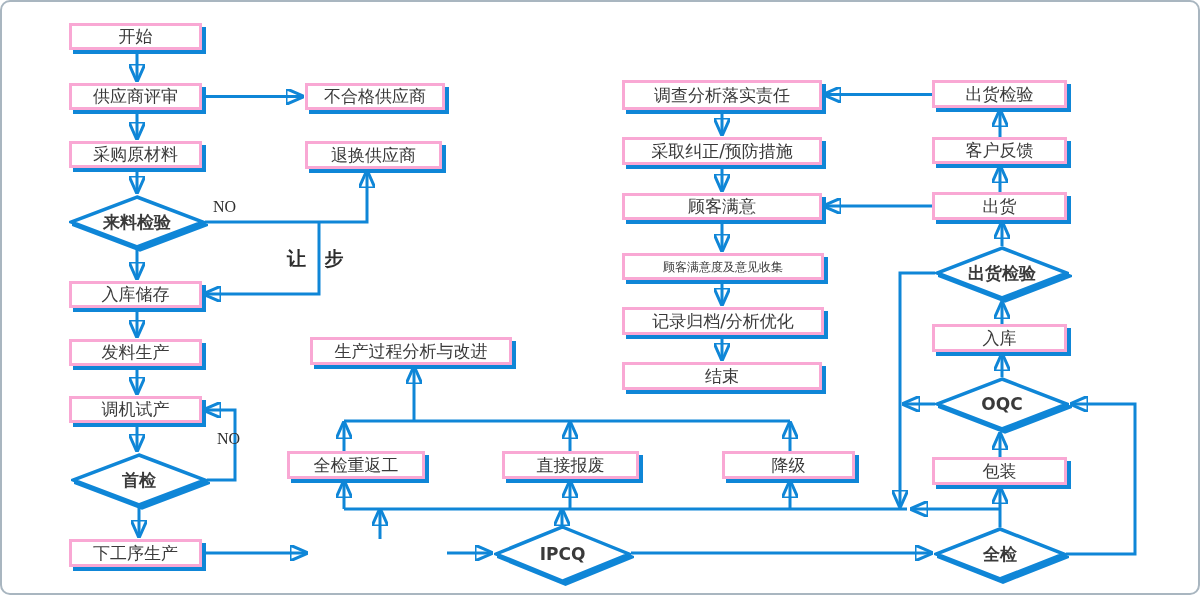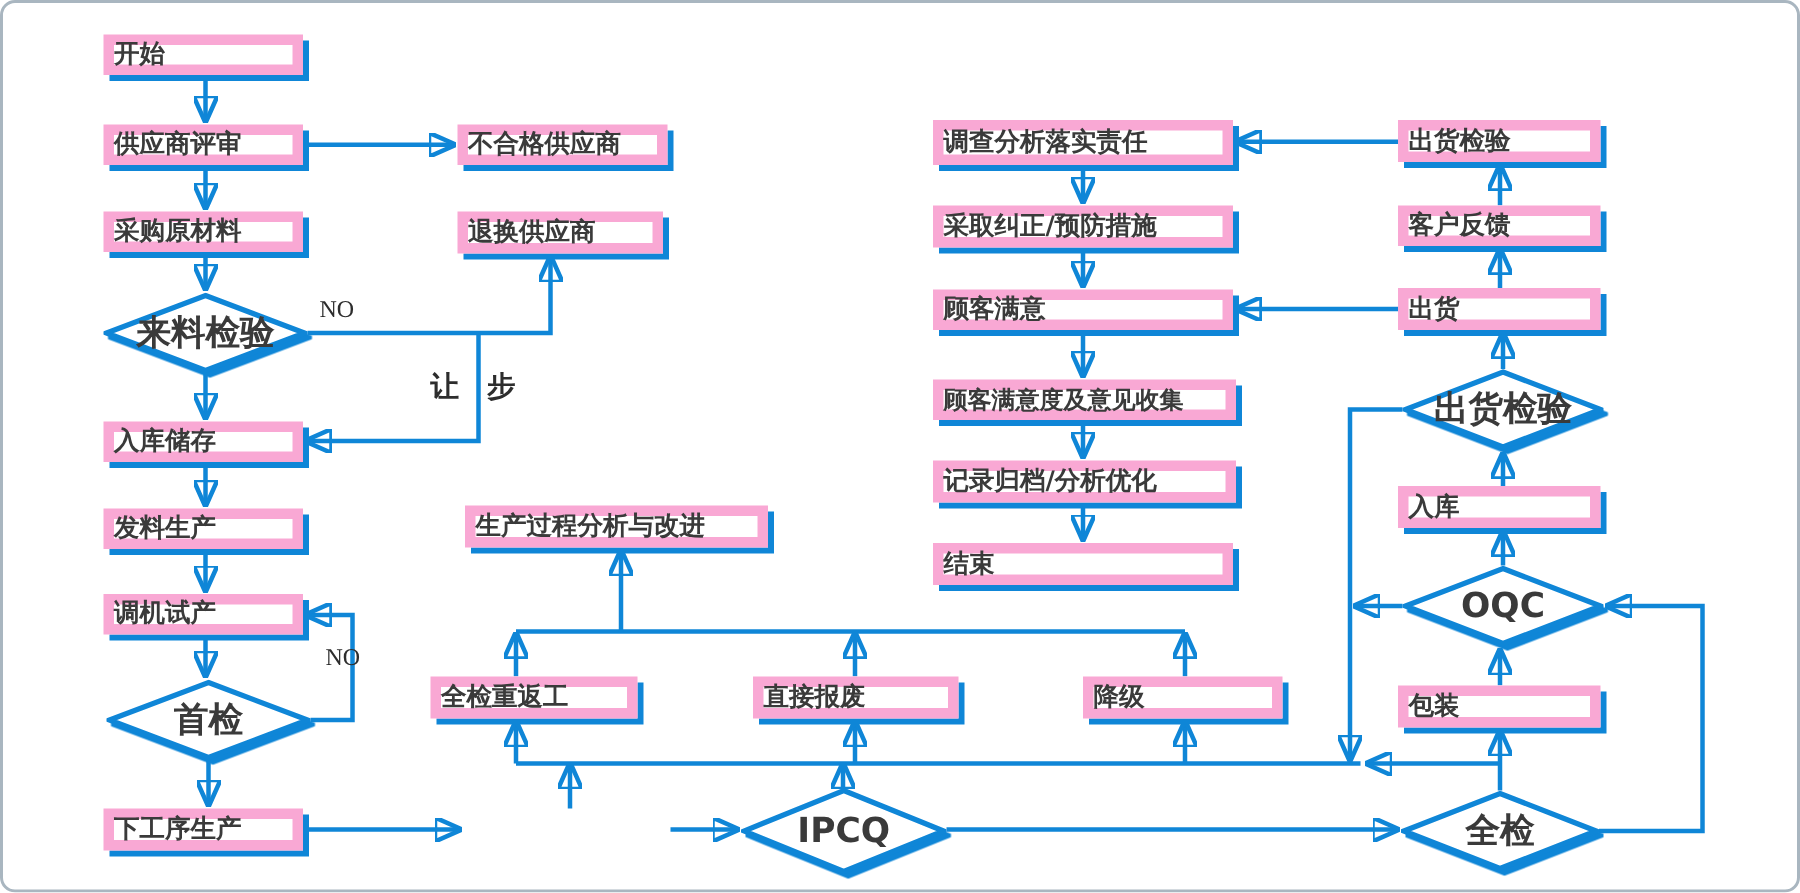--- a/index.html
+++ b/index.html
@@ -5,32 +5,32 @@
   html,body{margin:0;padding:0;background:#ffffff;}
   #stage{
     position:relative;width:1200px;height:595px;box-sizing:border-box;
     background:#ffffff;border:2px solid #a9b6c0;border-radius:10px;overflow:hidden;
     font-family:"DejaVu Sans","Liberation Sans",sans-serif;
   }
   svg.edges{position:absolute;left:0;top:0;}
   svg.edges path{stroke:#0f86d7;stroke-width:3;fill:none;}
   .box{
     position:absolute;box-sizing:border-box;background:#ffffff;
-    border:7px solid #f9a8d4;box-shadow:4px 4px 0 0 #0f86d7;
-    display:flex;align-items:center;
-    font-size:17px;font-weight:700;color:#3a3a3a;white-space:nowrap;line-height:1;
+    border:3px solid #f9a8d4;box-shadow:4px 4px 0 0 #0f86d7;
+    display:flex;align-items:center;justify-content:center;
+    font-size:17px;font-weight:400;color:#3a3a3a;white-space:nowrap;line-height:1;
   }
-  .box.wide{font-size:16px;}
+  .box.wide{font-size:12px;}
   .diamond{position:absolute;}
   .diamond svg{display:block;filter:drop-shadow(3px 3px 0 #0f86d7);}
   .diamond polygon{fill:#ffffff;stroke:#0f86d7;stroke-width:3.5;}
   .dlabel{
     position:absolute;left:0;top:0;width:100%;height:100%;
     display:flex;align-items:center;justify-content:center;
-    font-size:23px;font-weight:600;color:#3a3a3a;white-space:nowrap;line-height:1;
+    font-size:17px;font-weight:600;color:#3a3a3a;white-space:nowrap;line-height:1;
   }
   .edge-label{position:absolute;color:#2d2d2d;white-space:pre;line-height:1;}
   .edge-label.no{font-family:"Liberation Serif","DejaVu Serif",serif;font-size:16px;}
   .edge-label.concession{font-size:19px;font-weight:700;letter-spacing:6px;}
 </style>
 </head>
 <body>
 
 <div id="stage">
 

